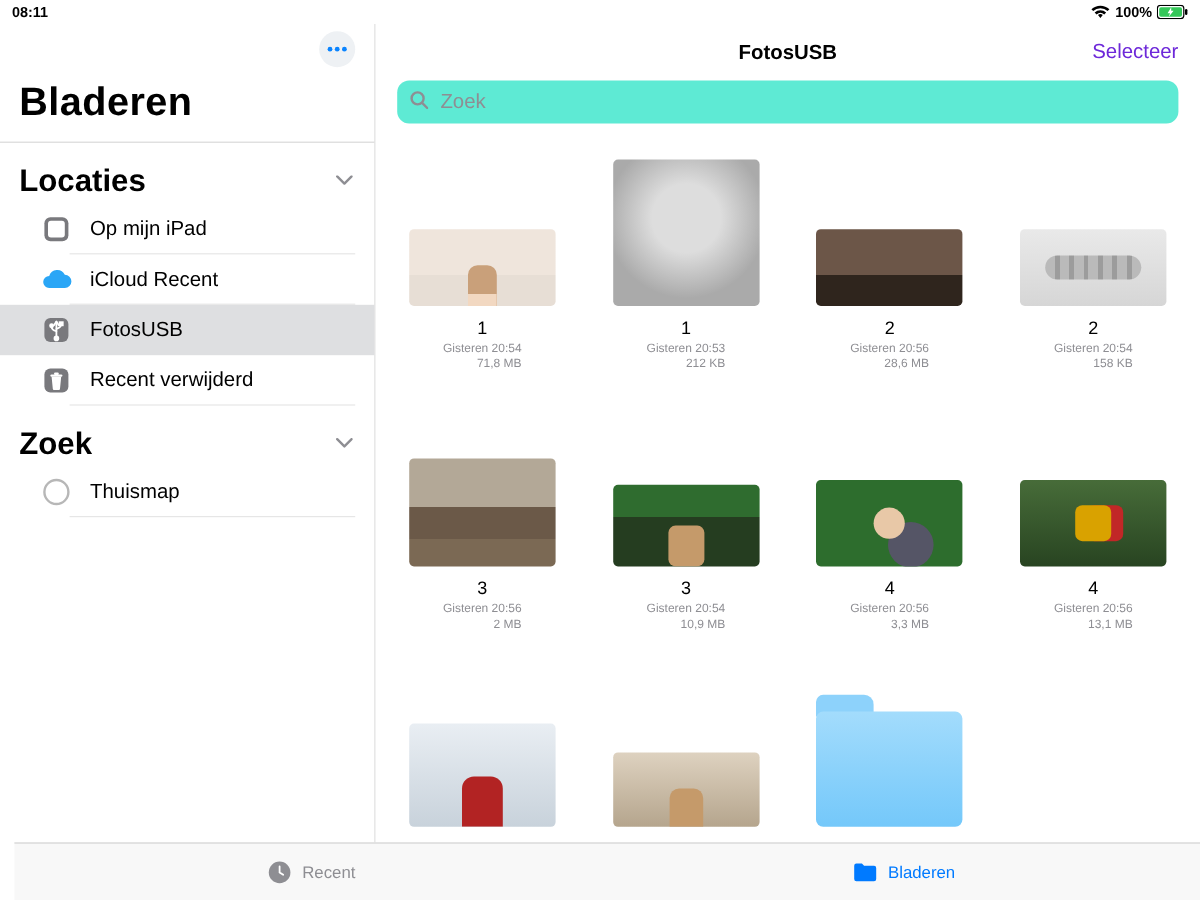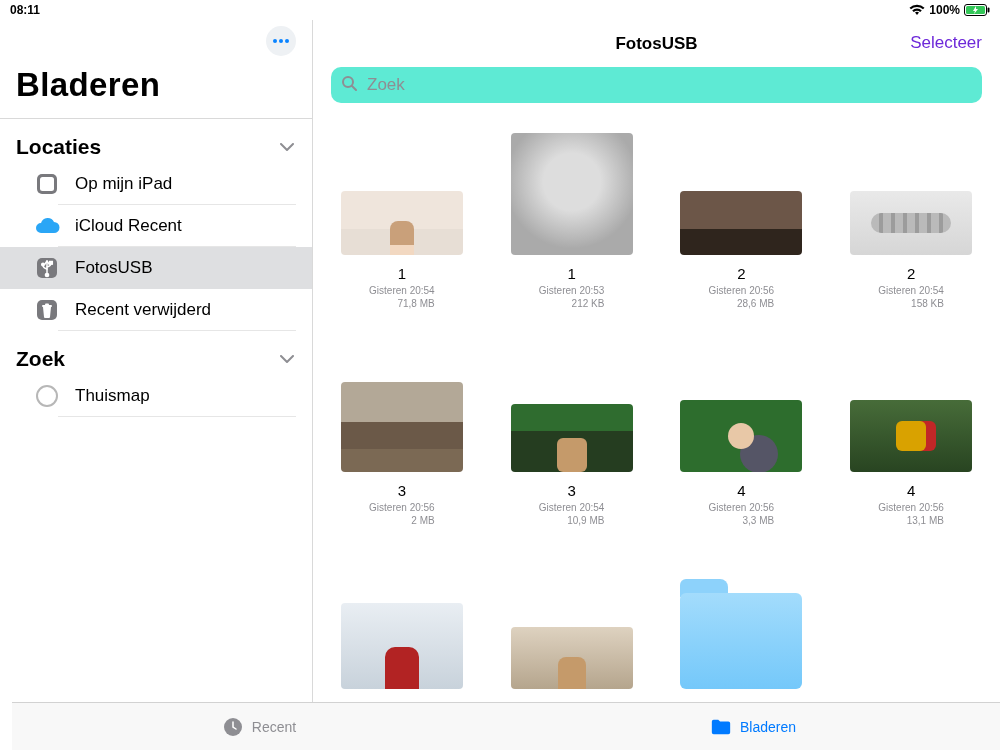--- a/index.html
+++ b/index.html
@@ -11,21 +11,21 @@
   
   .columns { display:flex; height:682px; }
   .sidebar { width:313px; border-right:1px solid #d9d9d9; background:#fff; display:flex; flex-direction:column; }
   .sidebar-top { display:flex; justify-content:flex-end; padding:6px 16px 0 0; }
   .more-btn { width:30px; height:30px; border-radius:15px; background:#eef1f4; display:flex; align-items:center; justify-content:center; cursor:pointer; }
   .more-dots { display:flex; gap:2px; }
   .more-dots span { width:4px; height:4px; background:#0a84ff; border-radius:50%; }
   .sidebar h1 { font-size:33px; font-weight:700; letter-spacing:0.4px; padding:10px 16px 14px; }
   .sidebar-divider { height:1px; background:#d9d9d9; }
   .section-header { display:flex; align-items:center; justify-content:space-between; padding:16px 18px 4px 16px; cursor:pointer; }
-  .section-header h2 { font-size:21px; font-weight:700; }
+  .section-header h2 { font-size:26px; font-weight:700; }
   .chev svg { display:block; }
   .list { padding:0; }
   .row { display:flex; align-items:center; height:42px; padding-left:32px; cursor:pointer; position:relative; }
   .row.selected { background:#dedfe1; }
   .row .icon { width:30px; height:30px; display:flex; align-items:center; justify-content:center; margin-right:13px; }
   .row .label { font-size:17px; }
   .row-divider { position:absolute; left:58px; right:16px; bottom:0; height:1px; background:#e6e6e6; }
   .tag-circle { width:22px; height:22px; border-radius:50%; border:2px solid #b7b7b7; }
 
   

